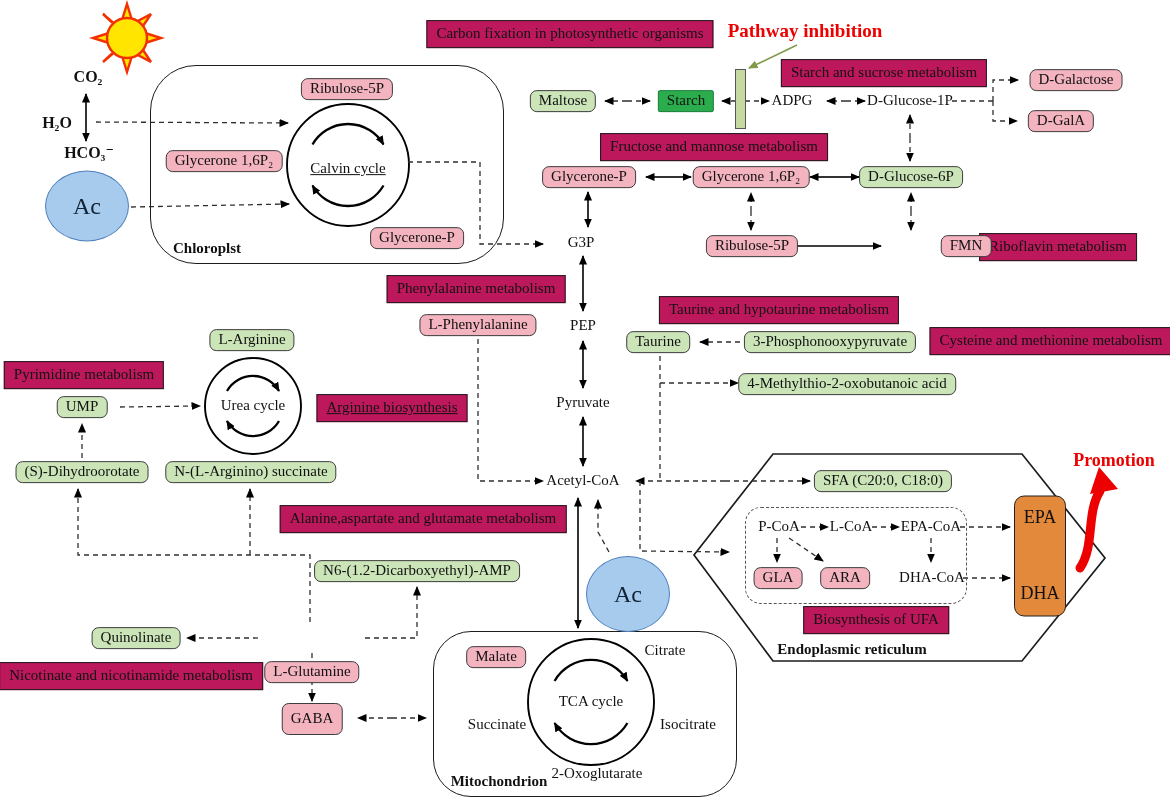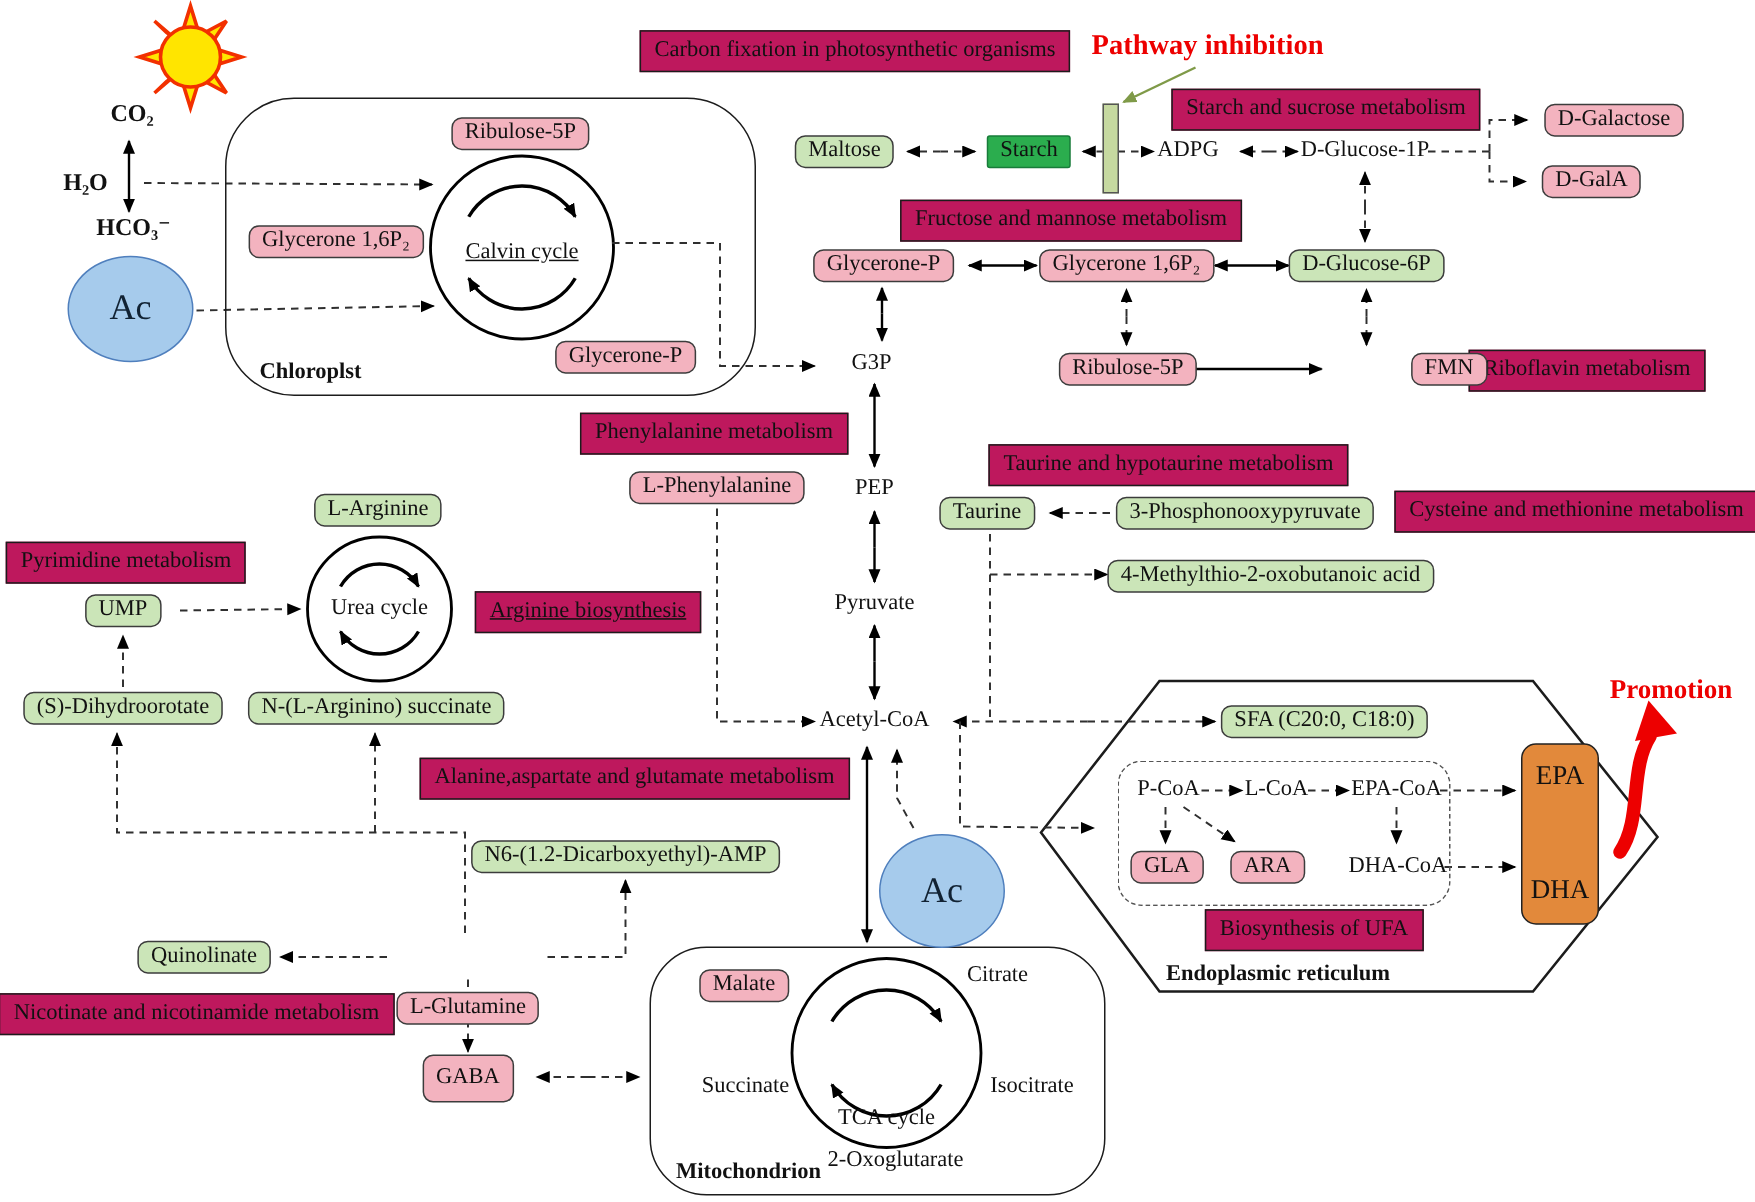--- a/index.html
+++ b/index.html
@@ -156,21 +156,21 @@
 
   <div class="node redtxt" style="left:805px;top:31px;font-size:19px;">Pathway inhibition</div>
   <div class="node redtxt" style="left:1114px;top:460px;font-size:18px;">Promotion</div>
 
   <div class="node orglabel" style="left:207px;top:249px;">Chloroplst</div>
   <div class="node orglabel" style="left:499px;top:782px;">Mitochondrion</div>
   <div class="node orglabel" style="left:852px;top:650px;">Endoplasmic reticulum</div>
 
   <div class="node cyc-label" style="left:348px;top:169px;text-decoration:underline;">Calvin cycle</div>
   <div class="node cyc-label" style="left:253px;top:406px;">Urea cycle</div>
-  <div class="node cyc-label" style="left:591px;top:702px;margin-top:44px;">TCA cycle</div>
+  <div class="node cyc-label" style="left:591px;top:702px;">TCA cycle</div>
 
   <div class="node wbox" style="left:570px;top:34px;">Carbon fixation in photosynthetic organisms</div>
   <div class="node wbox" style="left:884px;top:73px;">Starch and sucrose metabolism</div>
   <div class="node wbox" style="left:714px;top:147px;">Fructose and mannose metabolism</div>
   <div class="node wbox" style="left:1058px;top:247px;">Riboflavin metabolism</div>
   <div class="node wbox" style="left:476px;top:289px;">Phenylalanine metabolism</div>
   <div class="node wbox" style="left:779px;top:310px;">Taurine and hypotaurine metabolism</div>
   <div class="node wbox" style="left:1051px;top:341px;">Cysteine and methionine metabolism</div>
   <div class="node wbox" style="left:84px;top:375px;">Pyrimidine metabolism</div>
   <div class="node wbox" style="left:392px;top:408px;text-decoration:underline;">Arginine biosynthesis</div>

